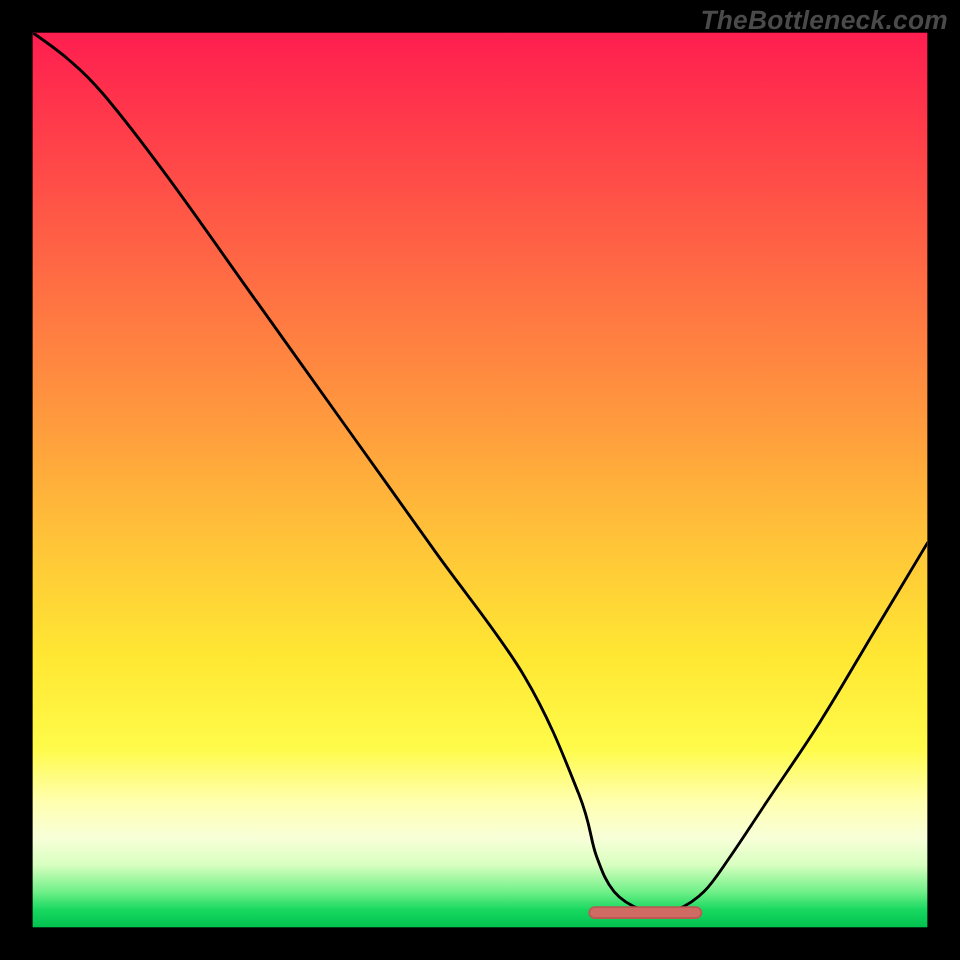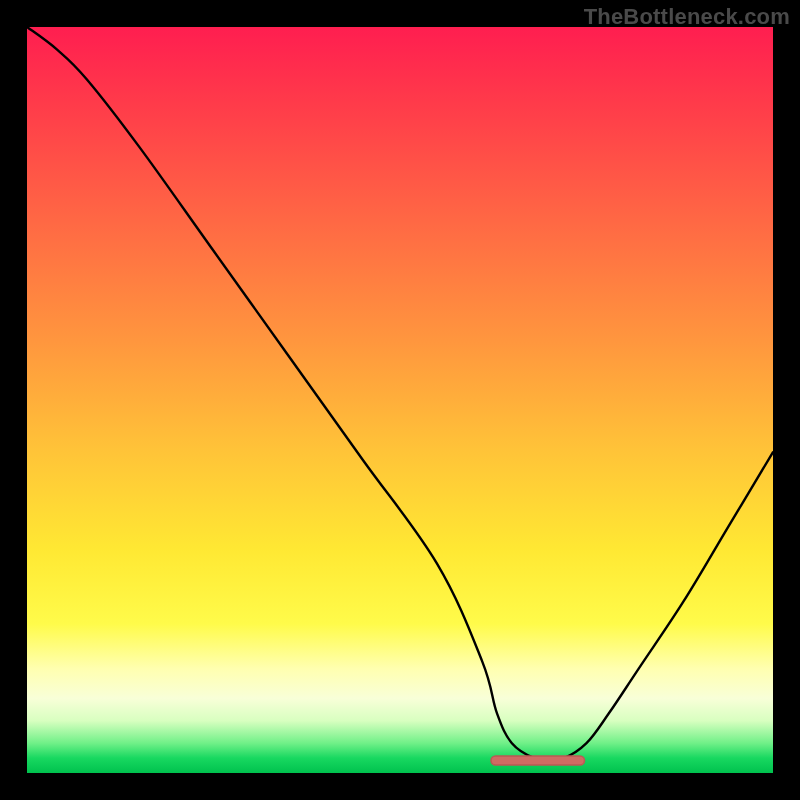--- a/index.html
+++ b/index.html
@@ -21,20 +21,21 @@
     letter-spacing: 0.2px;
     z-index: 20;
   }
   .frame {
     position: absolute;
     left: 0;
     top: 0;
     width: 800px;
     height: 800px;
     box-sizing: border-box;
+    font-style: italic;
   }
   .plot {
     position: absolute;
     left: 27px;
     top: 27px;
     width: 746px;
     height: 746px;
     overflow: hidden;
   }
   .gradient {

